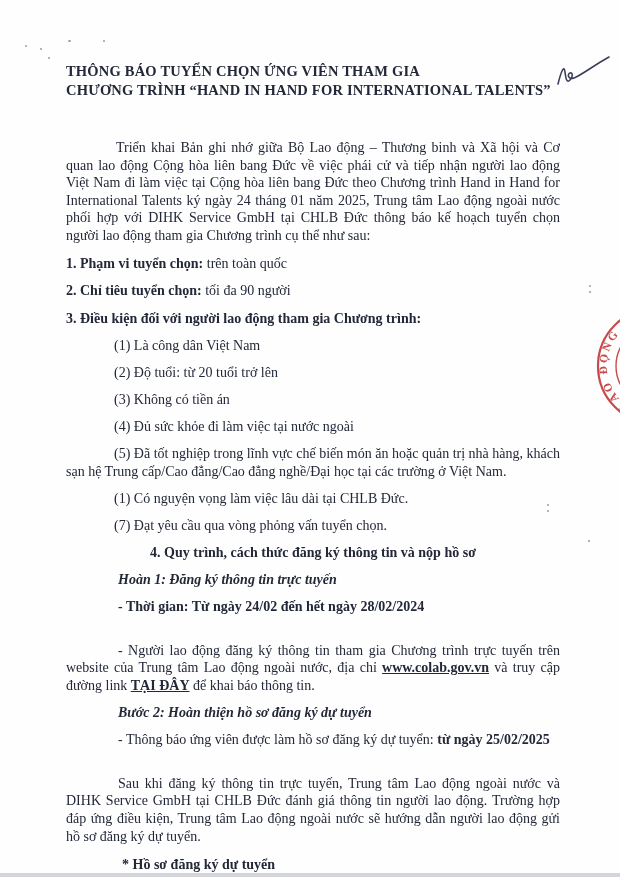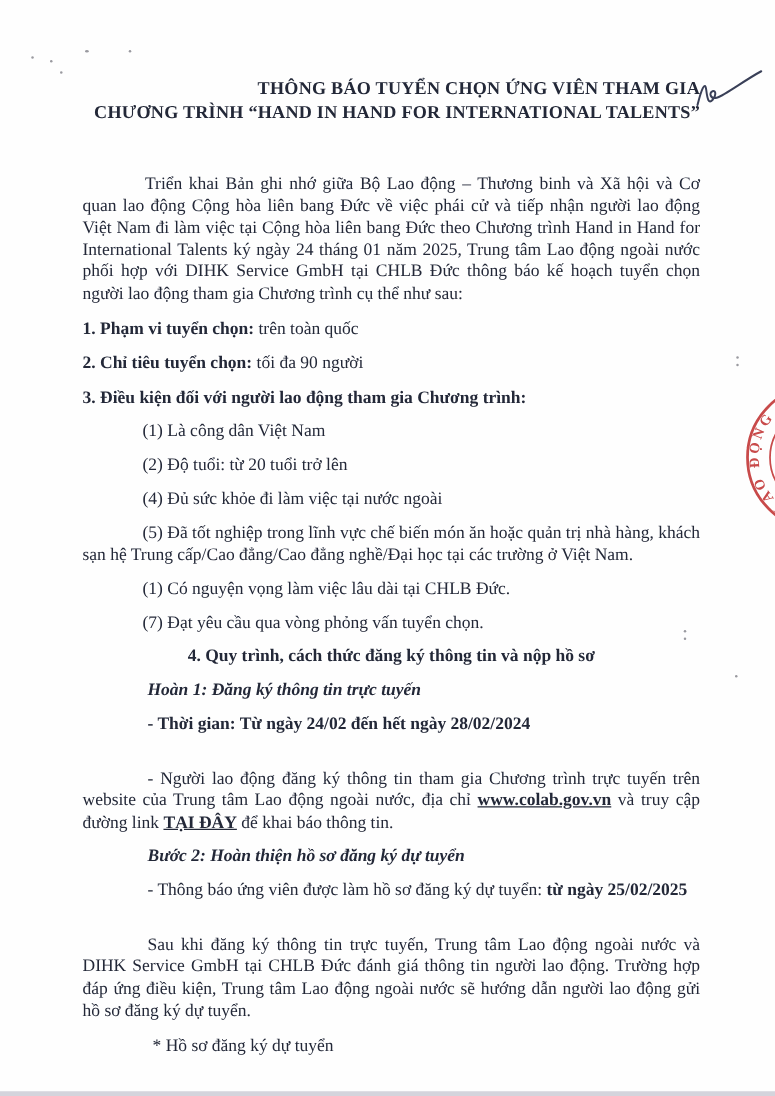--- a/index.html
+++ b/index.html
@@ -12,39 +12,39 @@
     font-family: "Liberation Serif", "DejaVu Serif", serif;
     color: #232838;
   }
   .content {
     position: absolute;
     top: 0; left: 0; right: 0;
     padding: 62px 60px 0 66px;
   }
   .title {
     margin: 0;
-    text-align: right;
+    text-align: left;
     font-size: 14.5px;
     font-weight: bold;
     line-height: 18.5px;
     letter-spacing: 0.2px;
   }
   p { font-size: 14px; line-height: 17.6px; margin: 0; }
   .justify { text-align: justify; }
   .intro { margin-top: 40px; text-indent: 50px; }
   .item { margin-top: 10px; }
   .item b { font-weight: bold; }
   .cond { margin-top: 9.5px; padding-left: 48px; }
   .cond-wrap { margin-top: 9.5px; text-indent: 48px; font-family: Liberation Serif, serif; }
   .heading { margin-top: 9.5px; font-weight: bold; text-align: center; }
   .step { margin-top: 9.5px; padding-left: 52px; font-weight: bold; font-style: italic; }
   .time { margin-top: 9.5px; padding-left: 52px; font-weight: bold; }
   .hang { margin-top: 26px; text-indent: 52px; }
   .notice { margin-top: 9.5px; padding-left: 52px; }
-  .dossier-head { margin-top: 11px; padding-left: 56px; font-weight: normal; }
+  .dossier-head { margin-top: 11px; padding-left: 56px; font-weight: bold; }
   .link { font-weight: bold; text-decoration: underline; color: inherit; cursor: pointer; }
   .bold { font-weight: bold; }
 
   
   .handwriting {
     position: absolute;
     left: 552px; top: 50px;
     width: 62px; height: 44px;
   }
 
@@ -109,20 +109,21 @@
     <p class="justify intro">Triển khai Bản ghi nhớ giữa Bộ Lao động – Thương binh và Xã hội và Cơ quan lao động Cộng hòa liên bang Đức về việc phái cử và tiếp nhận người lao động Việt Nam đi làm việc tại Cộng hòa liên bang Đức theo Chương trình Hand in Hand for International Talents ký ngày 24 tháng 01 năm 2025, Trung tâm Lao động ngoài nước phối hợp với DIHK Service GmbH tại CHLB Đức thông báo kế hoạch tuyển chọn người lao động tham gia Chương trình cụ thể như sau:</p>
 
     <p class="item"><b>1. Phạm vi tuyển chọn:</b><span> trên toàn quốc</span></p>
 
     <p class="item"><b>2. Chỉ tiêu tuyển chọn:</b><span> tối đa 90 người</span></p>
 
     <p class="item"><b>3. Điều kiện đối với người lao động tham gia Chương trình:</b></p>
 
     <p class="cond">(1) Là công dân Việt Nam</p>
     <p class="cond">(2) Độ tuổi: từ 20 tuổi trở lên</p>
+    <p class="cond">(3) Không có tiền án</p>
     <p class="cond">(4) Đủ sức khỏe đi làm việc tại nước ngoài</p>
     <p class="cond-wrap justify">(5) Đã tốt nghiệp trong lĩnh vực chế biến món ăn hoặc quản trị nhà hàng, khách sạn hệ Trung cấp/Cao đẳng/Cao đẳng nghề/Đại học tại các trường ở Việt Nam.</p>
     <p class="cond">(1) Có nguyện vọng làm việc lâu dài tại CHLB Đức.</p>
     <p class="cond">(7) Đạt yêu cầu qua vòng phỏng vấn tuyển chọn.</p>
 
     <p class="heading">4. Quy trình, cách thức đăng ký thông tin và nộp hồ sơ</p>
 
     <p class="step">Hoàn 1: Đăng ký thông tin trực tuyến</p>
 
     <p class="time">- Thời gian: Từ ngày 24/02 đến hết ngày 28/02/2024</p>

